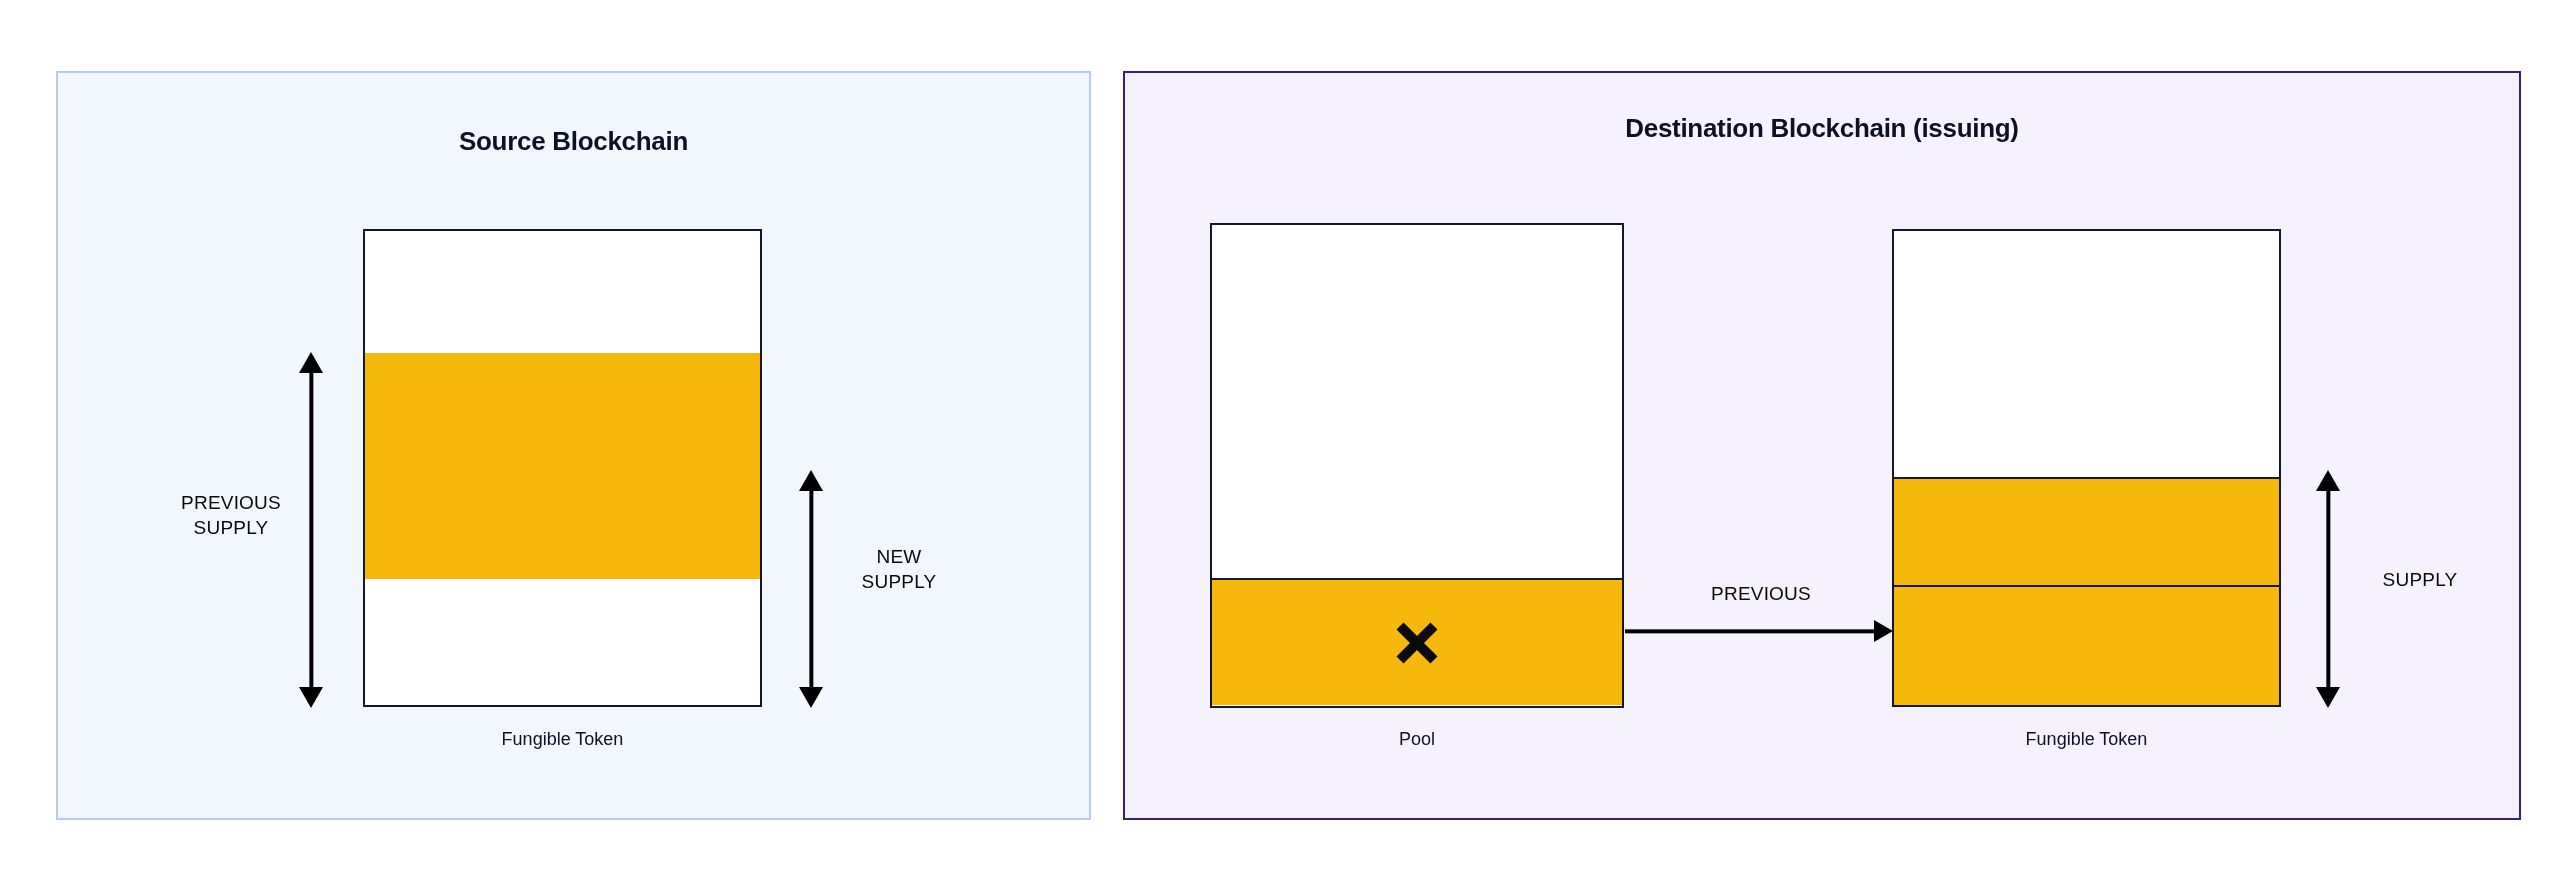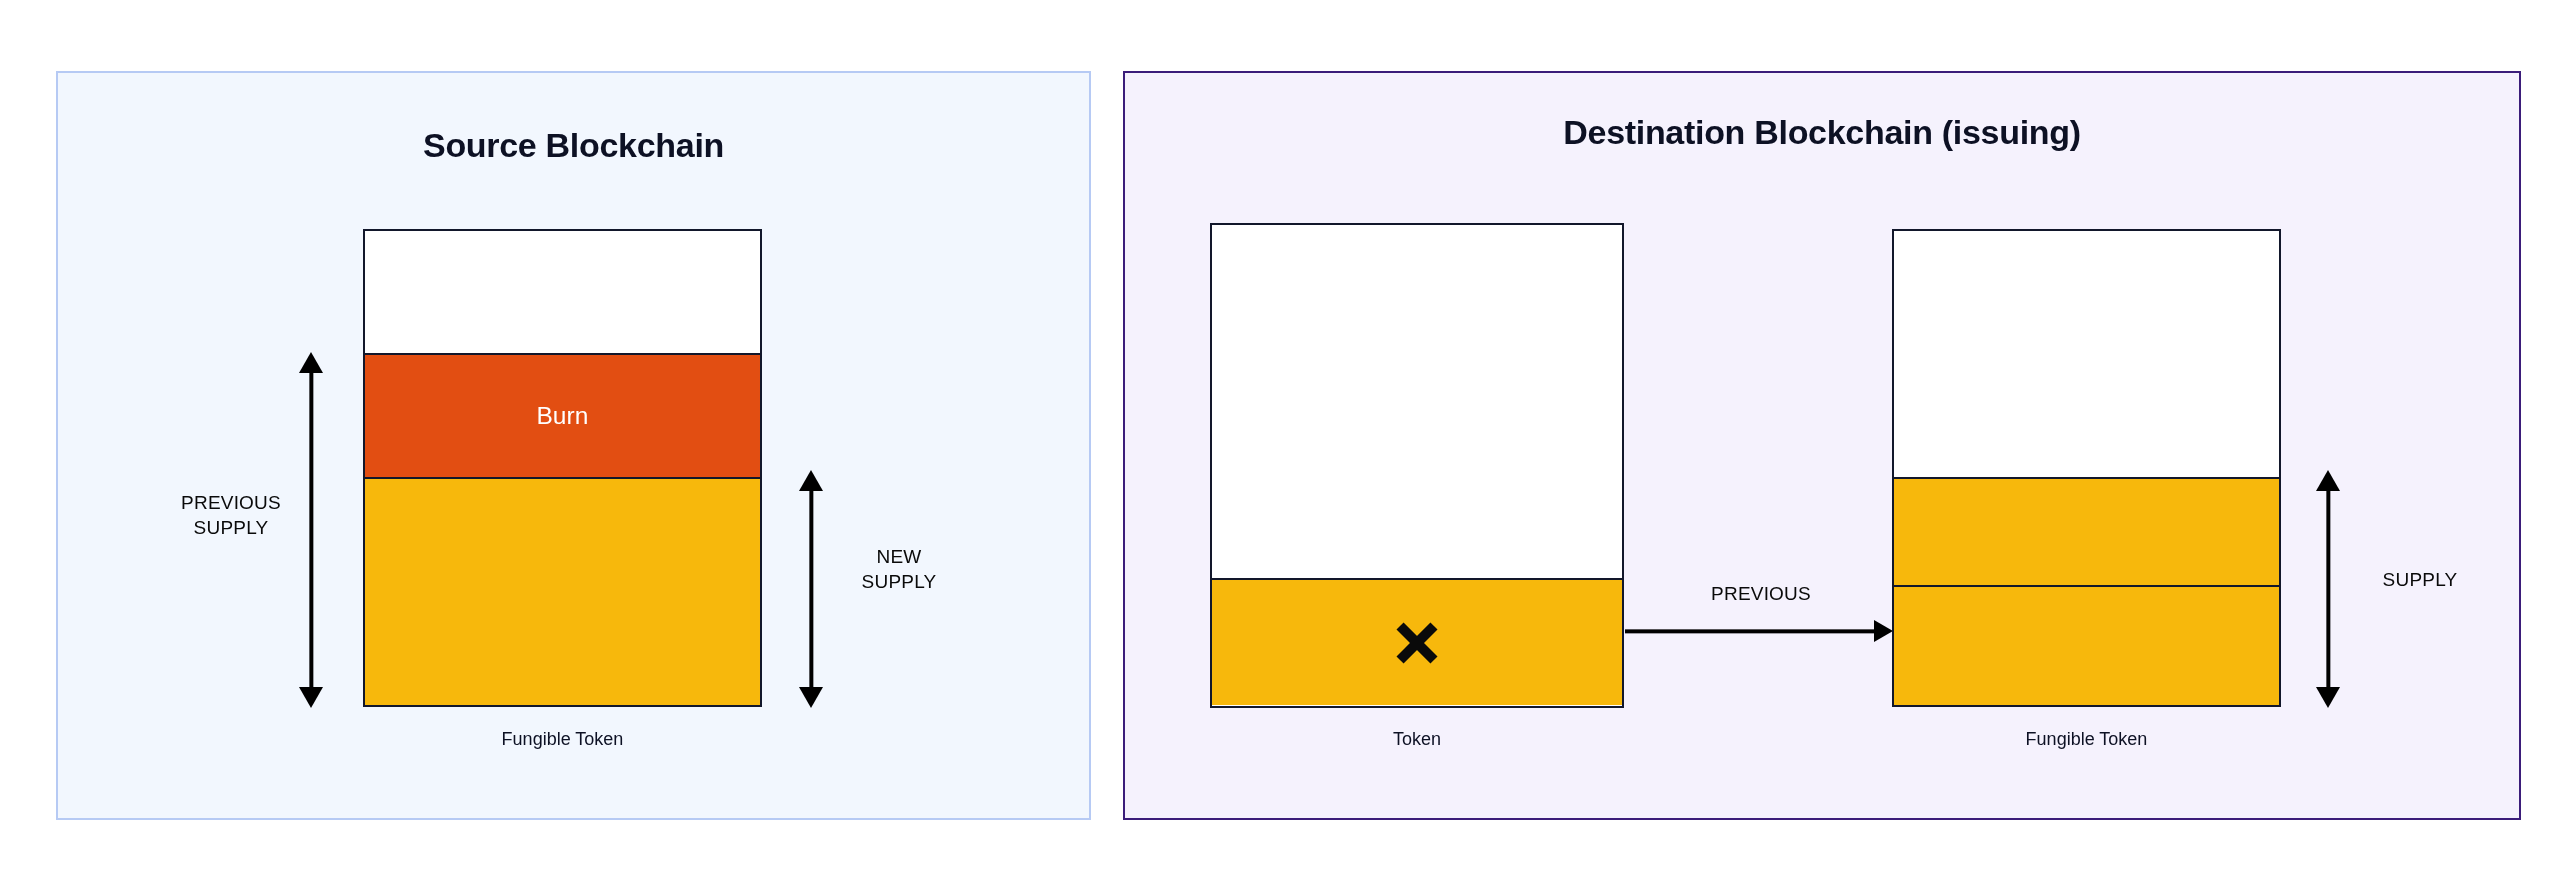--- a/index.html
+++ b/index.html
@@ -37,21 +37,21 @@
     left: 1123px; top: 71px;
     width: 1398px; height: 749px;
     background: #f5f2fd;
     border: 2.8px solid #3b1d7a;
   }
 
   .panel-title {
     position: absolute;
     left: 0; right: 0;
     text-align: center;
-    font-size: 34px;
+    font-size: 26px;
     font-weight: 700;
     color: #0d1124;
     letter-spacing: -0.3px;
     white-space: nowrap;
   }
   #source-title { top: 53px; }
   #dest-title   { top: 40px; }
 
   
   .stack {
@@ -198,23 +198,20 @@
 <body>
 
 <div id="stage">
 
   <div class="panel" id="source-panel">
     <div class="panel-title" id="source-title">Source Blockchain</div>
   </div>
 
   <div class="stack" id="source-token-stack">
     <div class="seg white" style="height:122px;"></div>
-    <div class="seg burn" style="height:126px;">
-      <span class="seg-label">Burn</span>
-    </div>
     <div class="seg yellow" style="height:226px;"></div>
   </div>
   <div class="stack-caption" id="source-token-caption">Fungible Token</div>
 
   <div class="measure" id="prev-supply-measure">
     <div class="head up"></div>
     <div class="shaft"></div>
     <div class="head down"></div>
   </div>
   <div class="measure-label" id="prev-supply-label">PREVIOUS
@@ -234,21 +231,21 @@
 
   <div class="stack" id="pool-stack">
     <div class="seg white" style="height:353px;"></div>
     <div class="seg yellow yellow-divider-top" style="height:127px;">
       <span class="x-mark">
         <span></span>
           <span></span>
       </span>
     </div>
   </div>
-  <div class="stack-caption" id="pool-caption">Token</div>
+  <div class="stack-caption" id="pool-caption">Pool</div>
 
   <div id="unlocked-arrow">
     <div class="h-shaft"></div>
     <div class="h-head"></div>
   </div>
   <div id="unlocked-label">PREVIOUS</div>
 
   <div class="stack" id="dest-token-stack">
     <div class="seg white" style="height:246px;"></div>
     <div class="seg yellow yellow-divider-top" style="height:108px;"></div>

